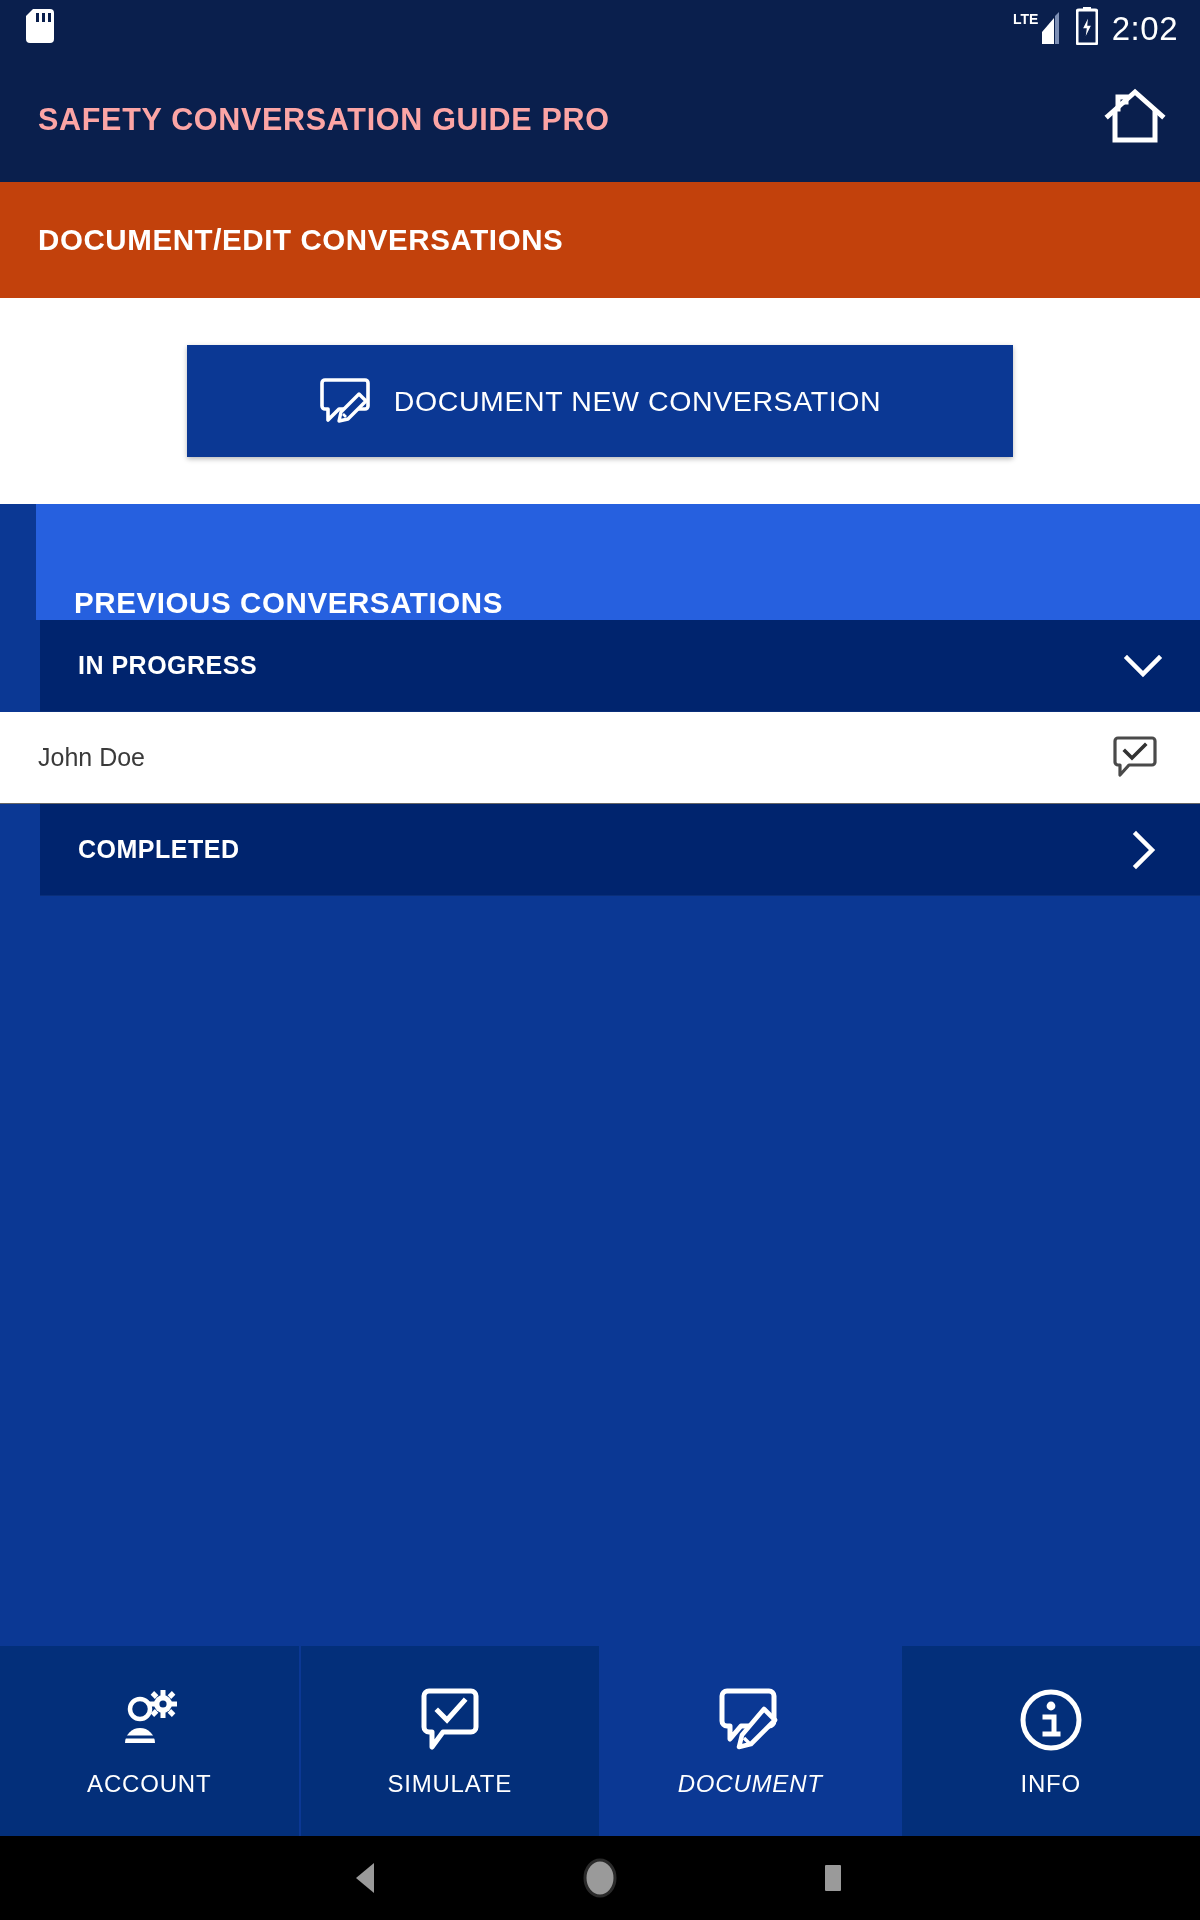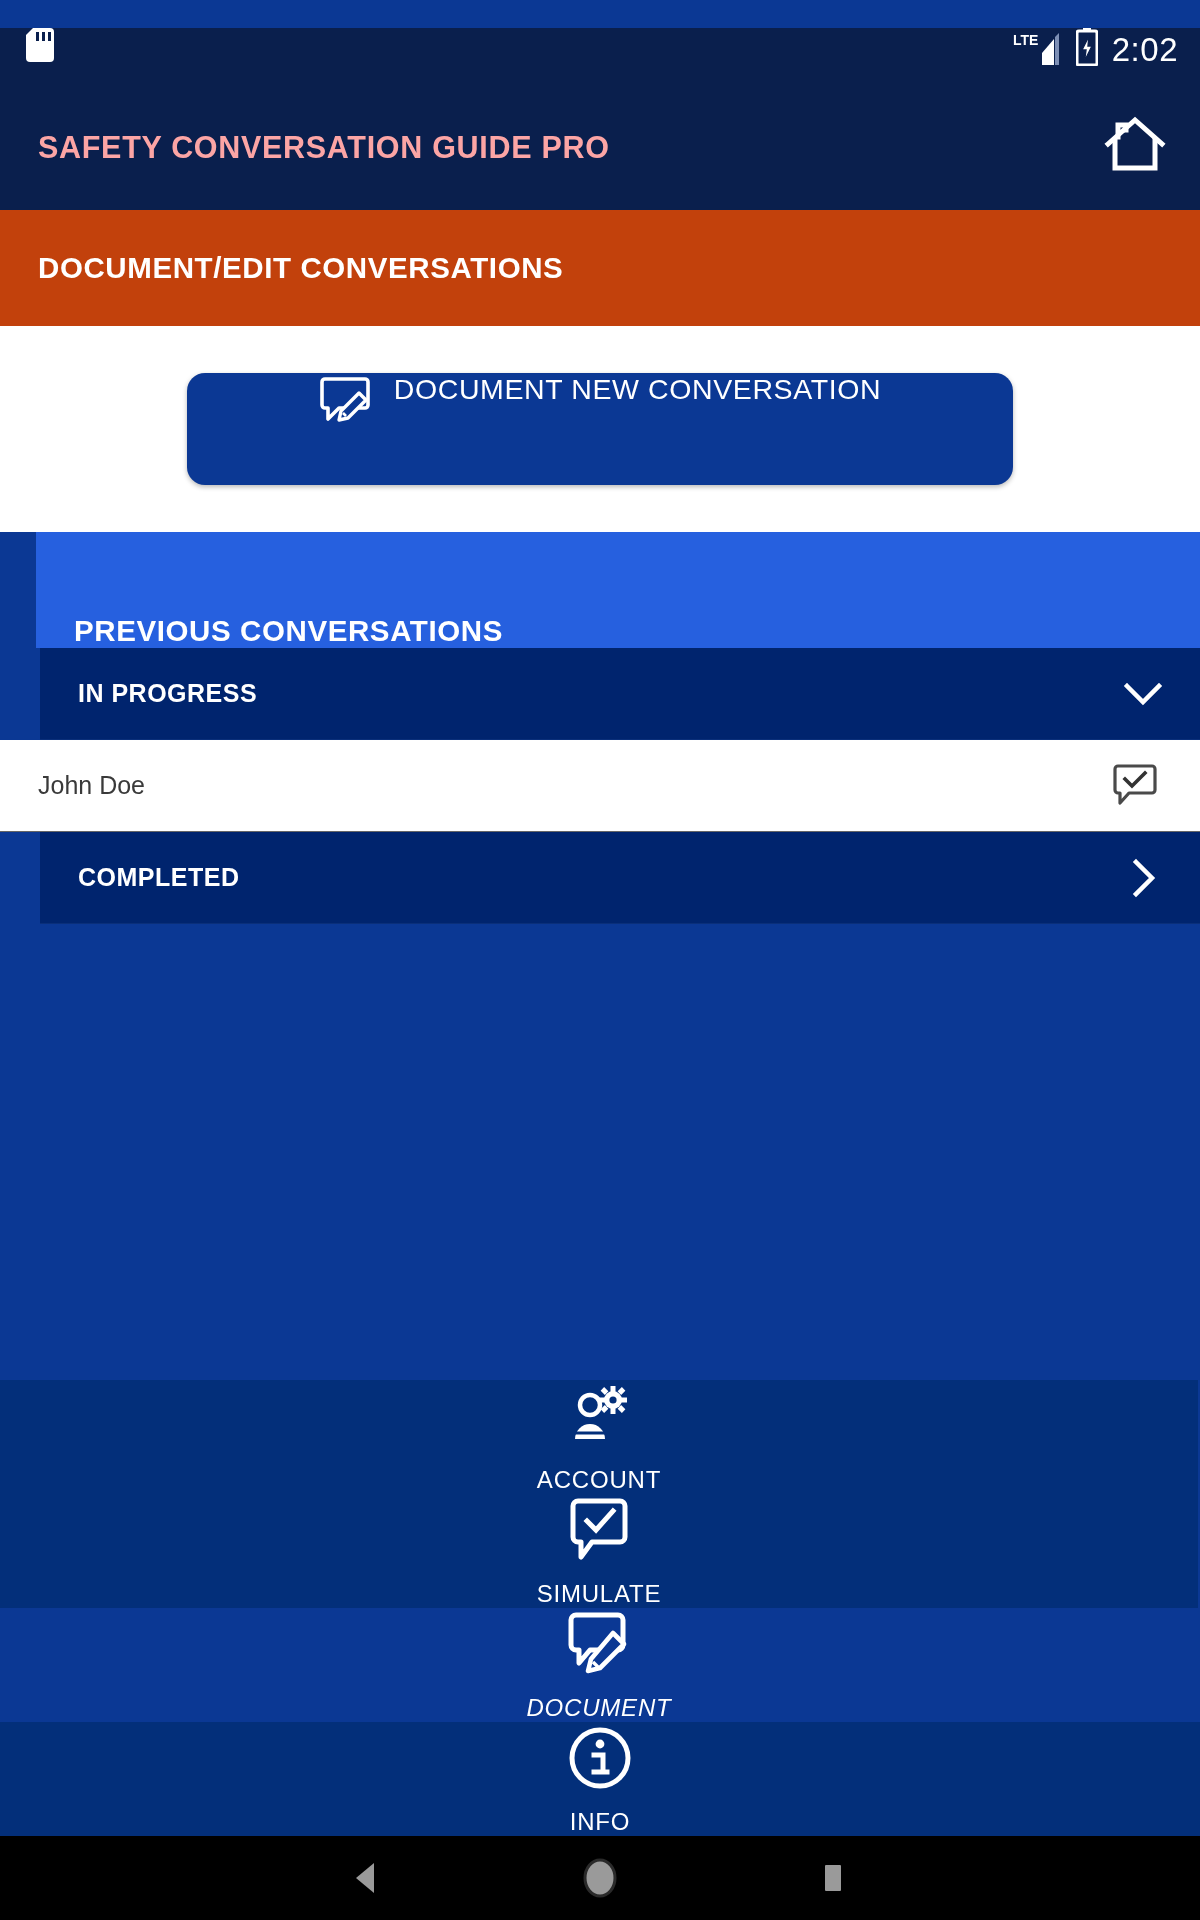--- a/index.html
+++ b/index.html
@@ -12,24 +12,23 @@
   #app {
     width:1200px; height:1920px;
     display:flex; flex-direction:column;
     position:relative;
   }
 
   
   .statusbar {
     height:56px; flex:0 0 56px;
     background:#0a1f4d;
-    display:flex; align-items:flex-start;
+    display:flex; align-items:center;
     padding:0 22px 0 26px;
     color:#ffffff;
-    margin-top:28px;
   }
   .sb-left { display:flex; align-items:center; gap:10px; }
   .sb-spacer { flex:1 1 auto; }
   .sb-right { display:flex; align-items:center; gap:14px; }
   .sb-time {
     font-size:33px; font-weight:400; letter-spacing:0.5px;
     color:#ffffff; line-height:1;
   }
   .lte-wrap { display:flex; align-items:flex-end; }
 
@@ -68,22 +67,22 @@
 
   
   .action-area {
     flex:0 0 206px;
     background:#ffffff;
     display:flex; align-items:center; justify-content:center;
   }
   .primary-btn {
     width:826px; height:112px;
     background:#0b3894;
-    border:none; border-radius:18px;
-    display:flex; justify-content:center;
+    border:none; border-radius:0;
+    display:flex; align-items:center; justify-content:center;
     gap:23px;
     cursor:pointer;
     box-shadow:0 2px 5px rgba(0,0,0,0.28);
   }
   .primary-btn-label {
     color:#ffffff; font-size:28.5px; font-weight:400;
     letter-spacing:0.6px; white-space:nowrap;
   }
 
   
@@ -134,21 +133,21 @@
     width:54px; height:54px;
     display:flex; align-items:center; justify-content:center;
   }
 
   
   .filler { flex:1 1 auto; background:#0b3894; }
 
   
   .tabbar {
     flex:0 0 190px;
-    display:flex; flex-direction:column;
+    display:flex; 
     background:#032f7a;
   }
   .tab {
     flex:1 1 0;
     display:flex; flex-direction:column;
     align-items:center; justify-content:center;
     gap:14px;
     background:#032f7a;
     border-right:2px solid #0b3894;
     cursor:pointer;

